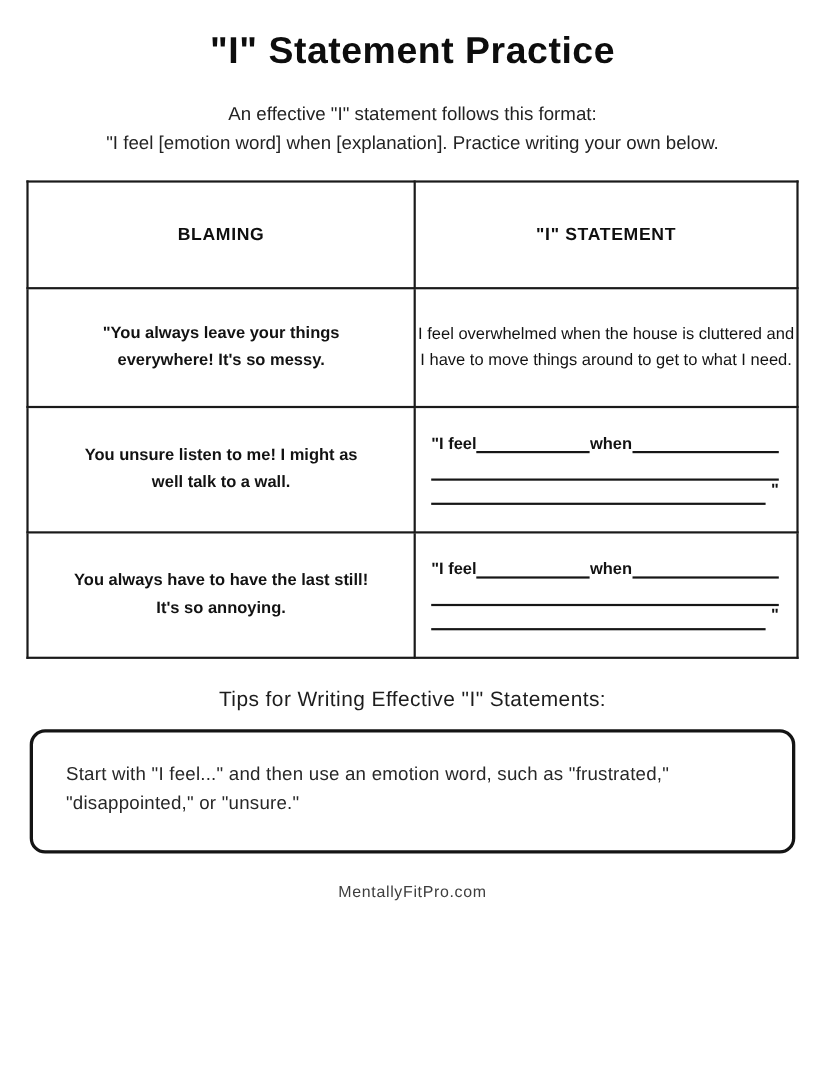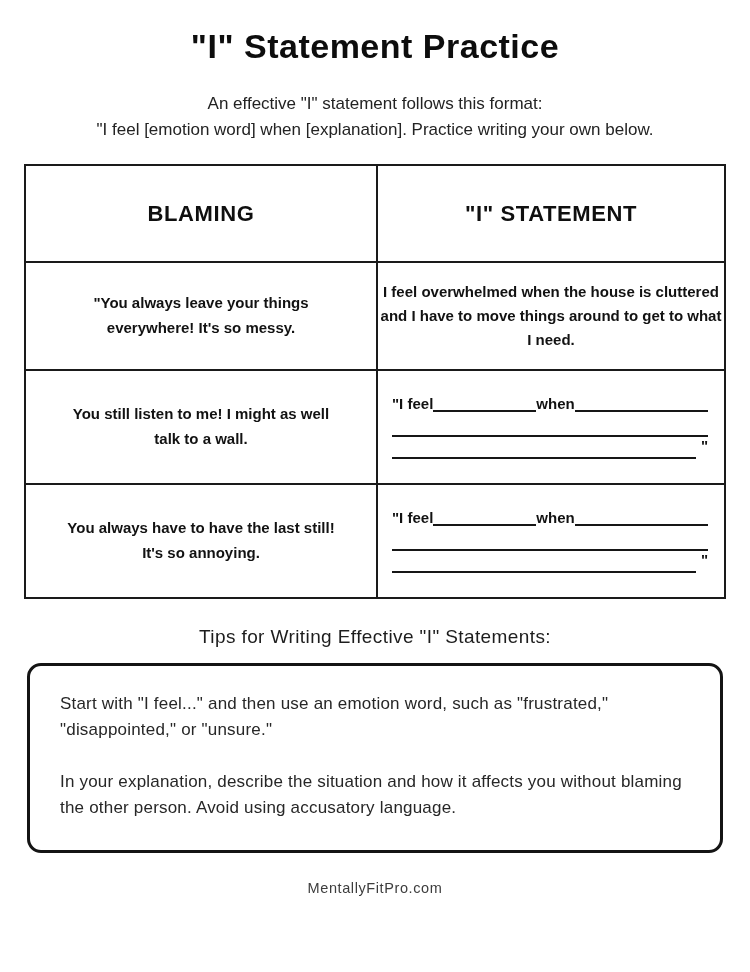--- a/index.html
+++ b/index.html
@@ -37,34 +37,34 @@
     table-layout: fixed;
   }
   table.practice-table td, table.practice-table th {
     border: 2px solid #1a1a1a;
     vertical-align: middle;
     background: #fff;
   }
   col.col-blaming { width: 352px; }
   col.col-statement { width: 348px; }
 
-  tr.header-row th { height: 97px; font-size: 22px; font-weight: bold; letter-spacing: 0.6px; text-align: center; color: #0f0f0f; }
+  tr.header-row th { height: 97px; font-size: 16px; font-weight: bold; letter-spacing: 0.6px; text-align: center; color: #0f0f0f; }
   tr.row-1 td { height: 108px; }
   tr.row-2 td, tr.row-3 td { height: 114px; }
 
   td.blaming-cell {
     font-weight: bold;
     font-size: 15px;
     line-height: 1.65;
     text-align: center;
     padding: 0 36px;
     color: #121212;
   }
   td.statement-text-cell {
-    font-weight: bold;
+    font-weight: normal;
     font-size: 15px;
     line-height: 1.6;
     text-align: center;
     padding: 0 0;
     color: #121212;
   }
   td.fill-cell { padding: 0 16px 0 14px; }
 
   .fill-line1 {
     display: flex;
@@ -141,21 +141,21 @@
       <th>BLAMING</th>
       <th>"I" STATEMENT</th>
     </tr>
 
     <tr class="row-1">
       <td class="blaming-cell">"You always leave your things everywhere! It's so messy.</td>
       <td class="statement-text-cell">I feel overwhelmed when the house is cluttered and I have to move things around to get to what I need.</td>
     </tr>
 
     <tr class="row-2">
-      <td class="blaming-cell">You still listen to me! I might as well talk to a wall.</td>
+      <td class="blaming-cell">You unsure listen to me! I might as well talk to a wall.</td>
       <td class="fill-cell">
         <div class="fill-line1">
           <span>"I feel</span>
           <span class="blank blank-short"></span>
           <span>when</span>
           <span class="blank blank-grow"></span>
         </div>
         <div class="fill-line">
           <span class="blank blank-grow"></span>
         </div>
@@ -184,18 +184,17 @@
         </div>
       </td>
     </tr>
   </tbody>
     </table>
 
   <div class="tips-heading">Tips for Writing Effective "I" Statements:</div>
 
   <div class="tips-box">
     <p class="tip">Start with "I feel..." and then use an emotion word, such as "frustrated," "disappointed," or "unsure."</p>
-    <p class="tip">In your explanation, describe the situation and how it affects you without blaming the other person. Avoid using accusatory language.</p>
   </div>
 
   <div class="footer">MentallyFitPro.com</div>
 
 </div>
 
 </body></html>

